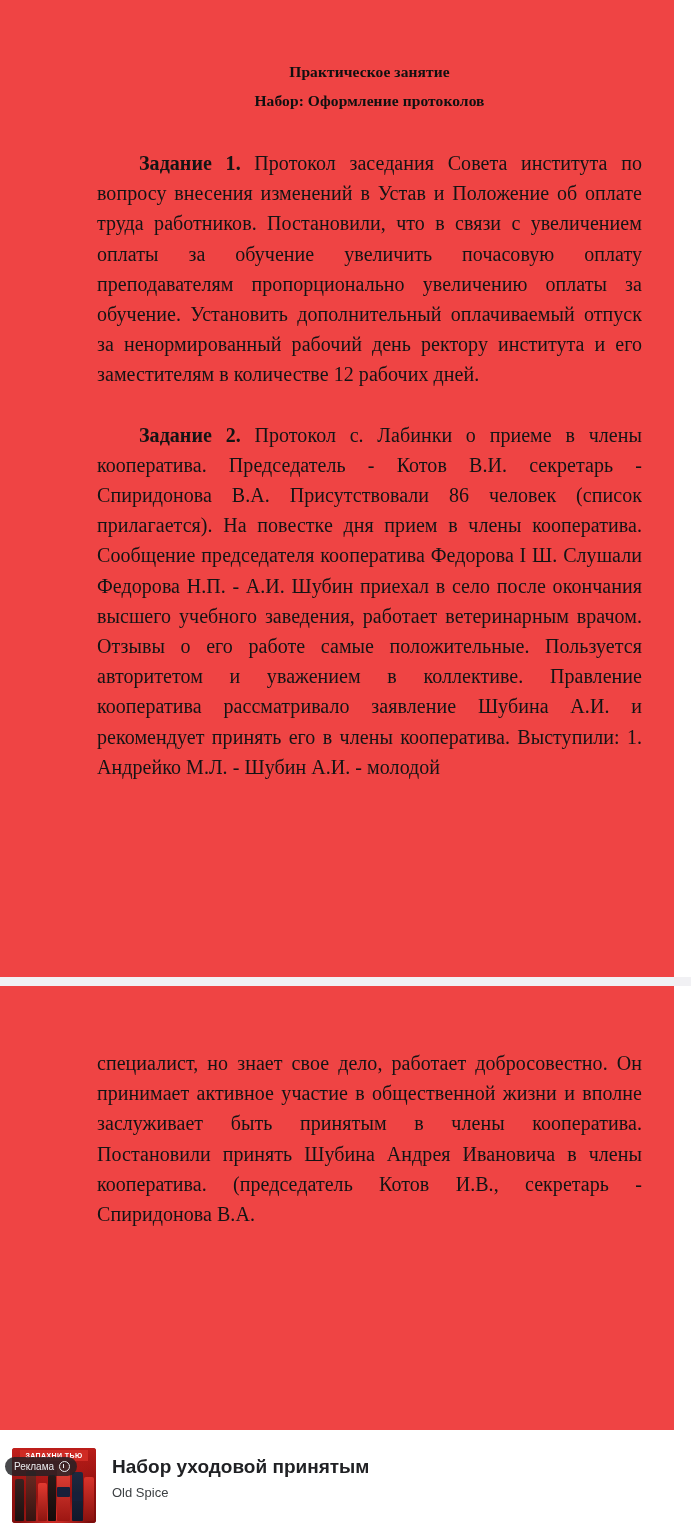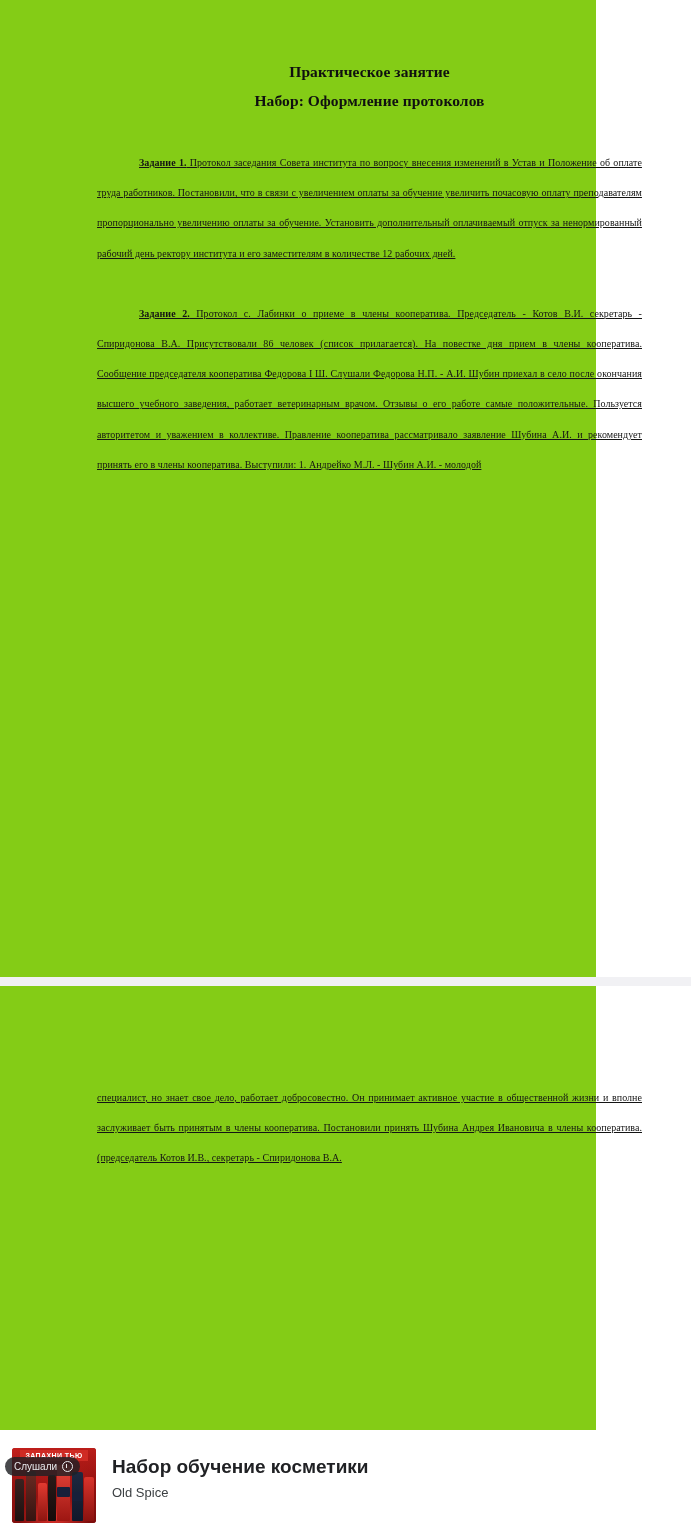--- a/index.html
+++ b/index.html
@@ -22,22 +22,22 @@
     position: absolute;
     left: 0;
     top: 0;
     width: 691px;
     height: 1430px;
     background: #ffffff;
   }
 
   .page {
     position: relative;
-    width: 596px;
-    background: #84cc16;
+    width: 674px;
+    background: #ef4444;
     box-sizing: border-box;
   }
   .page-one { height: 977px; }
   .page-two { height: 445px; }
 
   .page-gap {
     width: 691px;
     height: 9px;
     background: #f1f1f4;
   }
@@ -54,26 +54,25 @@
     font-weight: bold;
     font-size: 15.5px;
     line-height: 29px;
     color: #101010;
     letter-spacing: 0.1px;
   }
 
   .doc-para {
     text-align: justify;
     text-justify: inter-word;
-    font-size: 10px;
+    font-size: 20px;
     line-height: 30.2px;
     color: #141414;
     margin: 0;
     letter-spacing: 0.05px;
-    text-decoration: underline;
   }
   .doc-para .indent {
     display: inline-block;
     width: 42px;
   }
   .doc-para b {
     font-weight: bold;
   }
   .para-gap { height: 30px; }
 
@@ -214,21 +213,21 @@
 
       <div class="para-gap"></div>
 
       <p class="doc-para"><span class="indent"></span><b>Задание 2.</b><span> Протокол с. Лабинки о приеме в члены кооператива. Председатель - Котов В.И. секретарь - Спиридонова В.А. Присутствовали 86 человек (список прилагается). На повестке дня прием в члены кооператива. Сообщение председателя кооператива Федорова  I Ш. Слушали Федорова Н.П. - А.И. Шубин приехал в село после окончания высшего учебного заведения, работает ветеринарным врачом. Отзывы о его работе самые положительные. Пользуется авторитетом и уважением в коллективе. Правление кооператива рассматривало заявление Шубина А.И. и рекомендует принять его в члены кооператива. Выступили: 1. Андрейко М.Л. - Шубин А.И. - молодой</span></p>
     </div>
   </div>
 
   <div class="page-gap"></div>
 
   <div class="page page-two">
-    <div class="page-body" style="top:62px;margin-top:35px;">
+    <div class="page-body" style="top:62px;">
       <p class="doc-para"><span>специалист, но знает свое дело, работает добросовестно. Он принимает активное участие в общественной жизни и вполне заслуживает быть принятым в члены кооператива. Постановили принять Шубина Андрея Ивановича в члены кооператива. (председатель Котов И.В., секретарь - Спиридонова В.А.</span></p>
     </div>
   </div>
 
 </div>
 
 <div class="ad-block">
 
   <div class="ad-thumb">
     <div class="thumb-art"></div>
@@ -238,22 +237,22 @@
     <div class="bottle b3"></div>
     <div class="bottle b4"></div>
     <div class="bottle b5"></div>
     <div class="bottle b6"></div>
     <div class="bottle b7"></div>
     <div class="cap cap1"></div>
     <div class="cap cap2"></div>
   </div>
 
   <div class="ad-badge">
-    <span>Слушали</span>
+    <span>Реклама</span>
     <span class="info-icon"></span>
   </div>
 
   <div class="ad-text">
-    <div class="ad-title">Набор обучение косметики</div>
+    <div class="ad-title">Набор уходовой принятым</div>
     <div class="ad-advertiser">Old Spice</div>
   </div>
 
 </div>
 
 </body></html>

